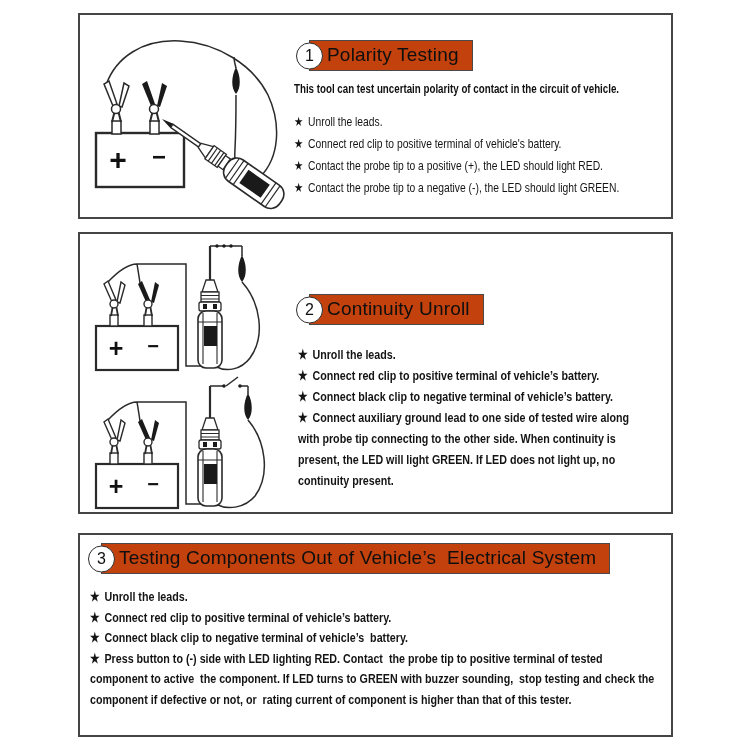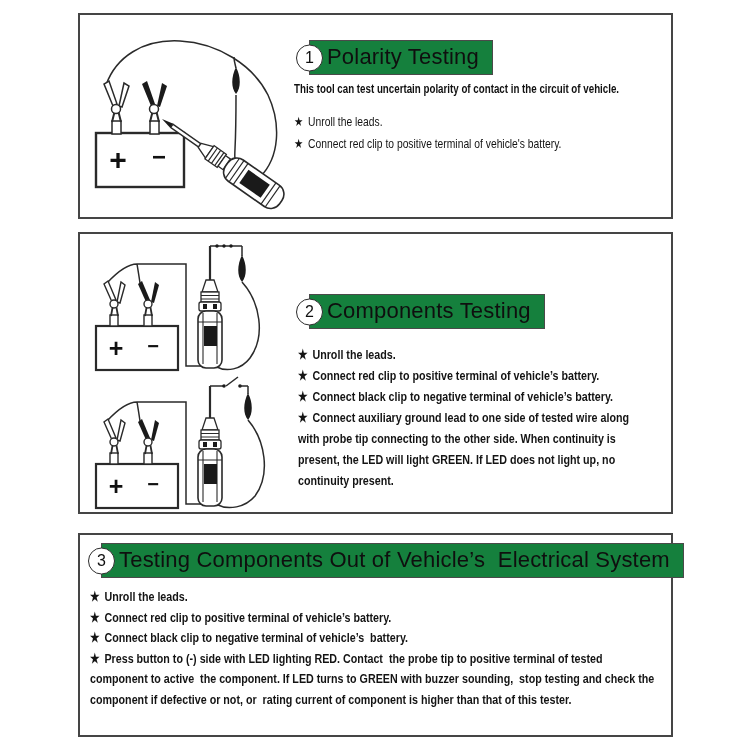--- a/index.html
+++ b/index.html
@@ -12,22 +12,22 @@
   }
   #panel1 { left:78px; top:13px;  width:595px; height:206px; }
   #panel2 { left:78px; top:232px; width:595px; height:282px; }
   #panel3 { left:78px; top:533px; width:595px; height:204px; }
 
   .illus { position:absolute; }
 
   
   .title-wrap { position:absolute; padding-left:13px; white-space:nowrap; }
   .title-box {
-    display:inline-block; border:1.6px solid #4a4a4a; background:#15803d;
-    padding:3px 13px 4px 17px; font-size:22px; color:#0f0f0f;
+    display:inline-block; border:1.6px solid #4a4a4a; background:#c2410c;
+    padding:3px 13px 4px 17px; font-size:19px; color:#0f0f0f;
     white-space:pre; letter-spacing:0.2px;
   }
   .circle-num {
     position:absolute; left:0; top:50%; transform:translateY(-50%);
     width:27px; height:27px; box-sizing:border-box;
     border:1.9px solid #2d2d2d; border-radius:50%; background:#fff;
     display:flex; align-items:center; justify-content:center;
     font-size:16px; color:#0f0f0f; z-index:2;
   }
 
@@ -116,20 +116,26 @@
 
     <div class="intro" style="left:214px; top:67px;">This tool can test uncertain polarity of contact in the circuit of vehicle.</div>
 
     <div class="bullets s1" id="bullets1" style="left:214px; top:96px; width:380px;">
       <div class="bullet">
           <span class="cond"><span class="star">★</span><span>Unroll the leads.</span></span>
         </div>
       <div class="bullet">
           <span class="cond"><span class="star">★</span><span>Connect red clip to positive terminal of vehicle's battery.</span></span>
         </div>
+      <div class="bullet">
+          <span class="cond"><span class="star">★</span><span>Contact the probe tip to a positive (+), the LED should light RED.</span></span>
+        </div>
+      <div class="bullet">
+          <span class="cond"><span class="star">★</span><span>Contact the probe tip to a negative (-), the LED should light GREEN.</span></span>
+        </div>
     </div>
   </section>
 
   <section class="panel" id="panel2">
 
     <svg class="illus" style="left:10px; top:4px;" width="200" height="136" viewBox="0 0 200 136">
       <g>
         <path class="ln" stroke-width="1.5" d="M47,26 H96 V128 H112"></path>
         <path class="ln" stroke-width="1.5" d="M17,45 C30,31 40,26 47,26 M50,45 C49,38 48,32 47,26"></path>
         <path class="ln" stroke-width="1.5" d="M152,44 C170,64 176,98 160,120 C151,132 136,134 127,129"></path>
@@ -222,21 +228,21 @@
         <rect class="blk" x="113" y="66" width="4" height="5"></rect>
           <rect class="blk" x="123" y="66" width="4" height="5"></rect>
         <rect class="shp" stroke-width="1.6" x="108" y="73" width="24" height="57" rx="8"></rect>
         <path class="ln" stroke-width="1.1" d="M113,75 V126 M127,75 V126 M108,84 H132"></path>
         <rect class="blk" x="114" y="88" width="13" height="20"></rect>
       </g>
     </svg>
 
     <div class="title-wrap" style="left:216px; top:60px;">
       <span class="circle-num">2</span>
-      <span class="title-box">Components Testing</span>
+      <span class="title-box">Continuity Unroll</span>
     </div>
 
     <div class="bullets s23" id="bullets2" style="left:218px; top:110px; width:352px;">
       <div class="bullet">
           <span class="cond"><span class="star">★</span><span>Unroll the leads.</span></span>
         </div>
       <div class="bullet">
           <span class="cond"><span class="star">★</span><span>Connect red clip to positive terminal of vehicle’s battery.</span></span>
         </div>
       <div class="bullet">

